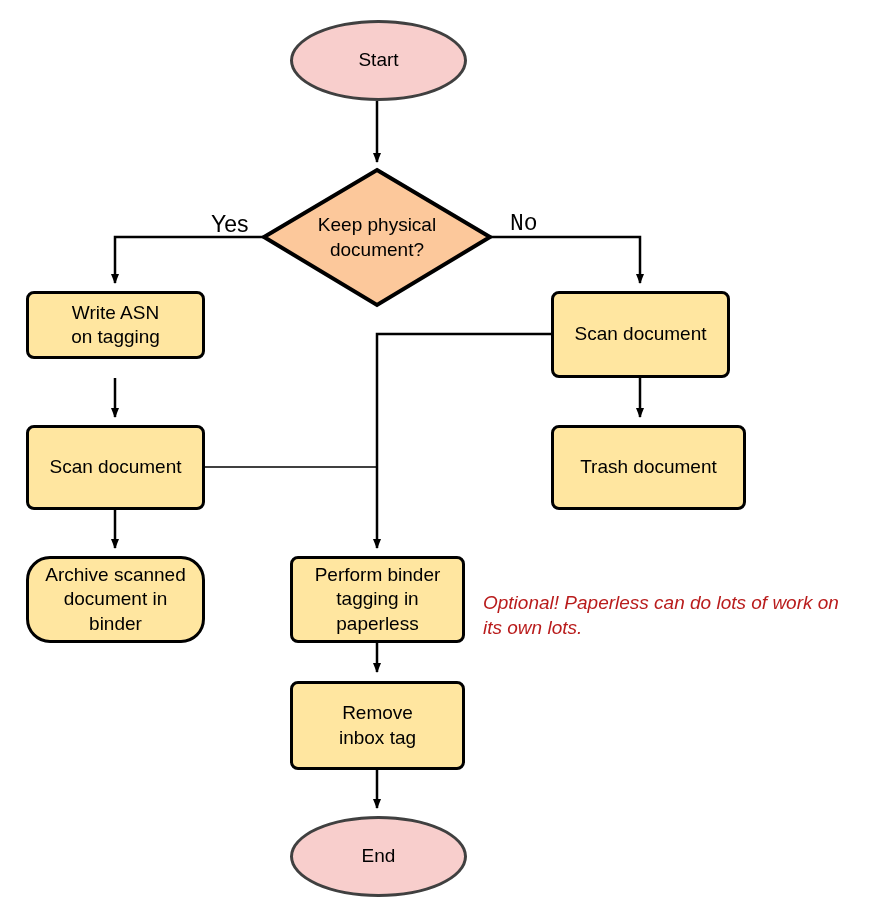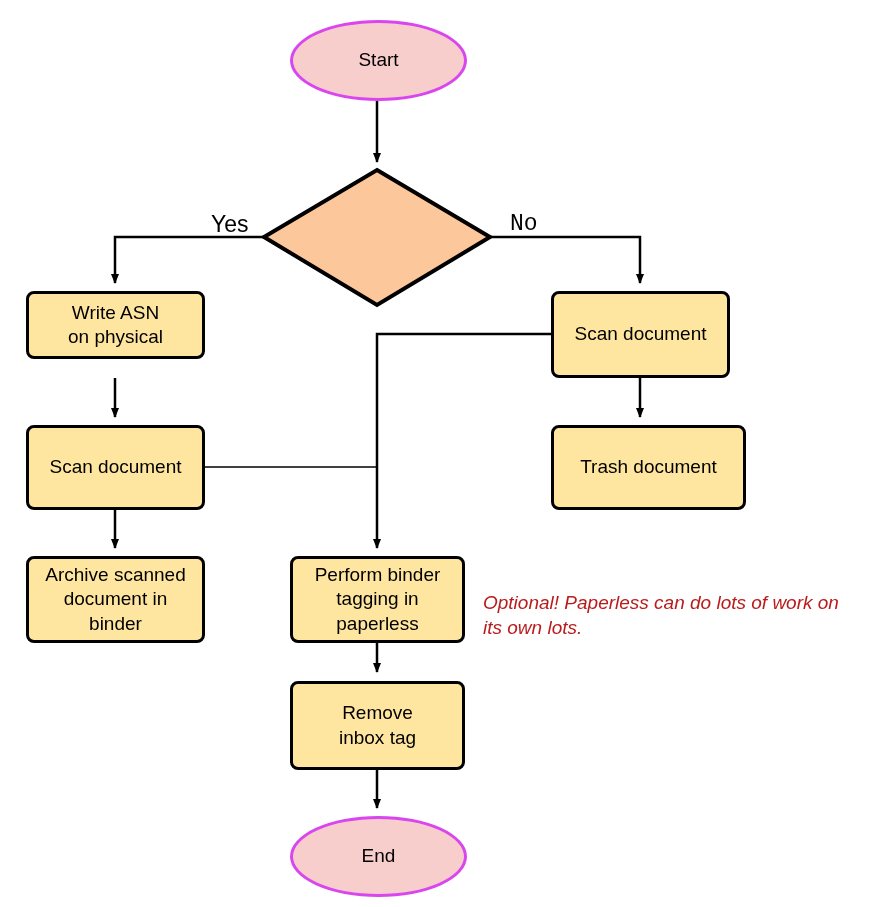--- a/index.html
+++ b/index.html
@@ -34,21 +34,21 @@
     align-items: center;
     justify-content: center;
     text-align: center;
     color: #000000;
     font-size: 19px;
     line-height: 1.27;
     z-index: 3;
   }
   .node-terminal {
     background: #f8cecc;
-    border: 3px solid #d946ef;
+    border: 3px solid #404040;
     border-radius: 50%;
   }
   .node-process {
     background: #ffe6a0;
     border: 3px solid #000000;
     border-radius: 8px;
   }
   .node-decision {
     background: transparent;
     border: 0;
@@ -106,36 +106,42 @@
 
     <path d="M 377 642 L 377 672" fill="none" stroke="#000000" stroke-width="2.5" marker-end="url(#arrowhead)"></path>
 
     <path d="M 377 770 L 377 808" fill="none" stroke="#000000" stroke-width="2.5" marker-end="url(#arrowhead)"></path>
   </svg>
 
   <div class="node node-terminal" style="left:290px; top:20px; width:177px; height:81px;">
     <span>Start</span>
   </div>
 
+  <div class="node node-decision" style="left:264px; top:170px; width:226px; height:135px;">
+    <span class="decision-label">
+      <span>Keep physical</span><br>
+      <span>document?</span>
+    </span>
+  </div>
 
   <div class="edge-label" style="left:211px; top:211px;">Yes</div>
   <div class="edge-label" style="left:510px; top:211px;font-family:Liberation Mono, monospace;">No</div>
 
   <div class="node node-process" style="left:26px; top:291px; width:179px; height:68px;">
     <span>
       <span>Write ASN</span><br>
-      <span>on physical</span>
+      <span>on tagging</span>
     </span>
   </div>
 
   <div class="node node-process" style="left:26px; top:425px; width:179px; height:85px;">
     <span>Scan document</span>
   </div>
 
-  <div class="node node-process" style="left:26px; top:556px; width:179px; height:87px;">
+  <div class="node node-process" style="left:26px; top:556px; width:179px; height:87px;border-radius:24px;">
     <span>
       <span>Archive scanned</span><br>
       <span>document in</span><br>
       <span>binder</span>
     </span>
   </div>
 
   <div class="node node-process" style="left:551px; top:291px; width:179px; height:87px;">
     <span>Scan document</span>
   </div>

